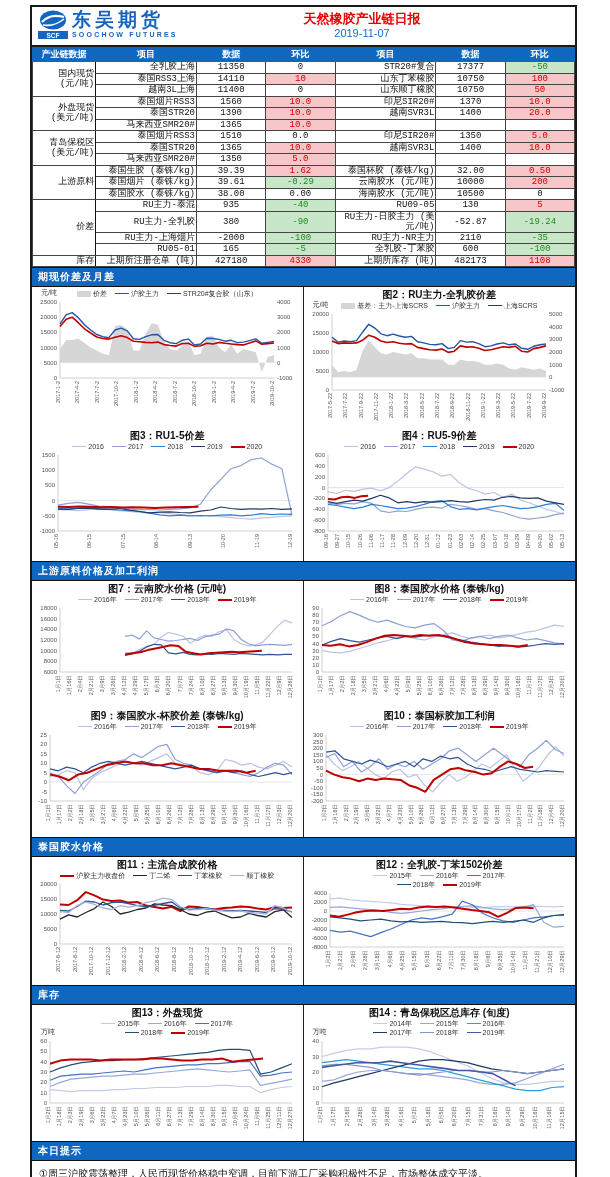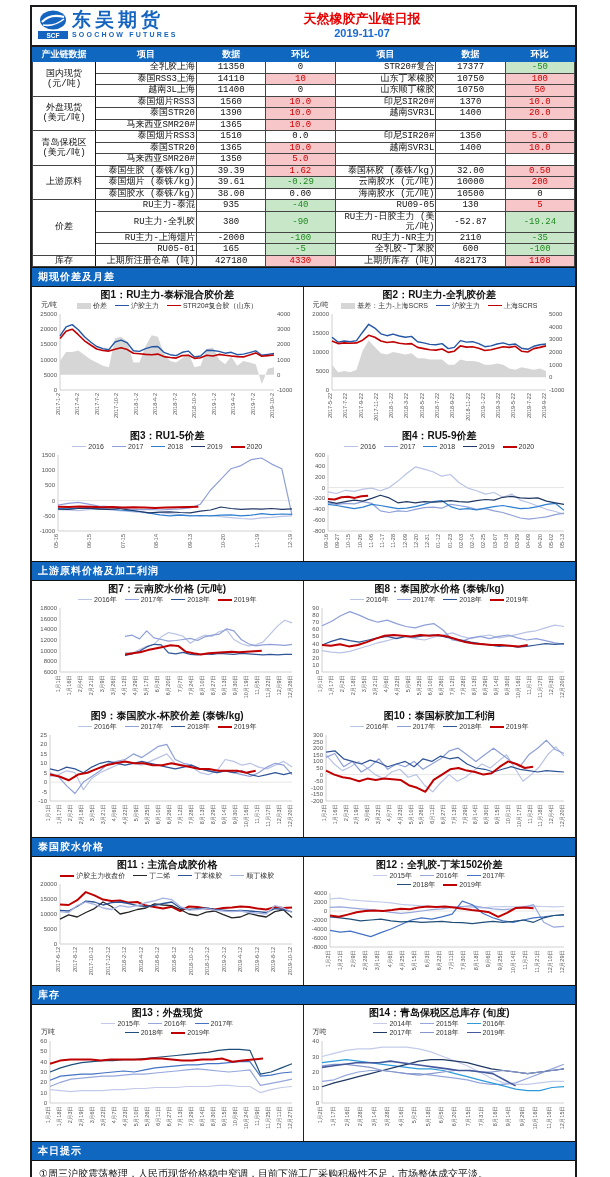--- a/index.html
+++ b/index.html
@@ -7,26 +7,26 @@
        font-family:"Liberation Sans","DejaVu Sans",sans-serif;color:#111;}
   .page{margin:5px 0 0 30px;width:547px;border:2px solid #1a1a1a;background:#fff;box-sizing:border-box;}
   
   .hdr{position:relative;height:38px;border-bottom:2px solid #1a1a1a;}
   .logo{position:absolute;left:6px;top:3px;display:flex;align-items:flex-start;gap:4px;}
   .logo-txt{display:flex;flex-direction:column;line-height:1;}
   .logo-cn{font-size:19px;font-weight:bold;color:#1565c0;letter-spacing:4px;}
   .logo-en{font-size:7px;color:#1565c0;font-weight:bold;letter-spacing:2.2px;margin-top:2px;}
   .hdr-title{position:absolute;left:210px;top:4px;width:240px;text-align:center;line-height:1.25;}
   .rep-title{font-size:13px;font-weight:bold;color:#e60000;}
-  .rep-date{font-size:11px;font-weight:bold;color:#1a6ad4;}
+  .rep-date{font-size:11px;font-weight:normal;color:#1a6ad4;}
   
   table.dtable{width:100%;border-collapse:collapse;table-layout:fixed;font-family:Liberation Mono, monospace;}
   .dtable th{background:#1067c0;color:#fff;font-size:9px;font-weight:bold;height:13px;border:1px solid #1067c0;padding:0;}
   .dtable td{border:1px solid #444;font-size:9px;text-align:center;padding:0 1px;height:10.5px;line-height:1.12;background:#fff;}
-  .dtable td.grp{white-space:pre-line;border-right:1.5px solid #111;}
+  .dtable td.grp{white-space:pre-line;border-right:1.5px solid #111;text-align:right;}
   .dtable td.bl{border-left:1.5px solid #111;text-align:right;}
   .dtable td.chg-up{background:#f6c6c8;color:#d00000;}
   .dtable td.chg-down{background:#c8e7c9;color:#1e8a1e;}
   
   .secbar{background:#1067c0;color:#fff;font-size:10px;font-weight:bold;
           padding:2px 6px;border-top:1.5px solid #111;border-bottom:1.5px solid #111;letter-spacing:1px;}
   
   .chart-row{display:flex;}
   .chart-cell{width:50%;box-sizing:border-box;padding:2px 1px 0;}
   .chart-cell.left{border-right:1px solid #222;}
@@ -232,21 +232,20 @@
           <td class="bl">上期所库存 (吨)</td>
           <td>482173</td>
           <td class="chg-up">1108</td>
         </tr>
       </tbody>
   </table>
 
   <div class="secbar">期现价差及月差</div>
   <div class="chart-row">
     <div class="chart-cell left">
-      <div class="chart-title">图1：RU主力-泰标混合胶价差</div>
       <div class="legend">
           <div class="legend-row">
             <span class="legend-item">
               <span class="swatch" style="background: rgb(214, 214, 214); height: 6px;"></span>
               <span>价差</span>
             </span>
             <span class="legend-item">
               <span class="swatch" style="background: rgb(36, 86, 164); height: 1.4px;"></span>
               <span>沪胶主力</span>
             </span>

